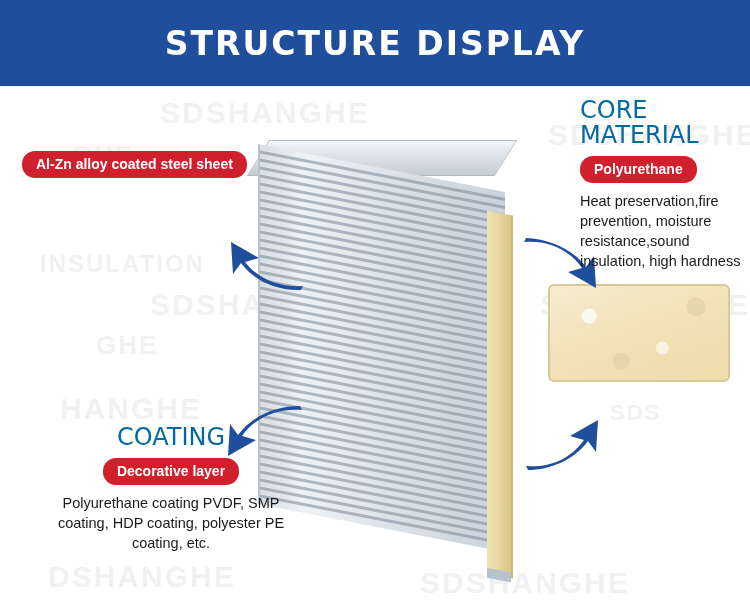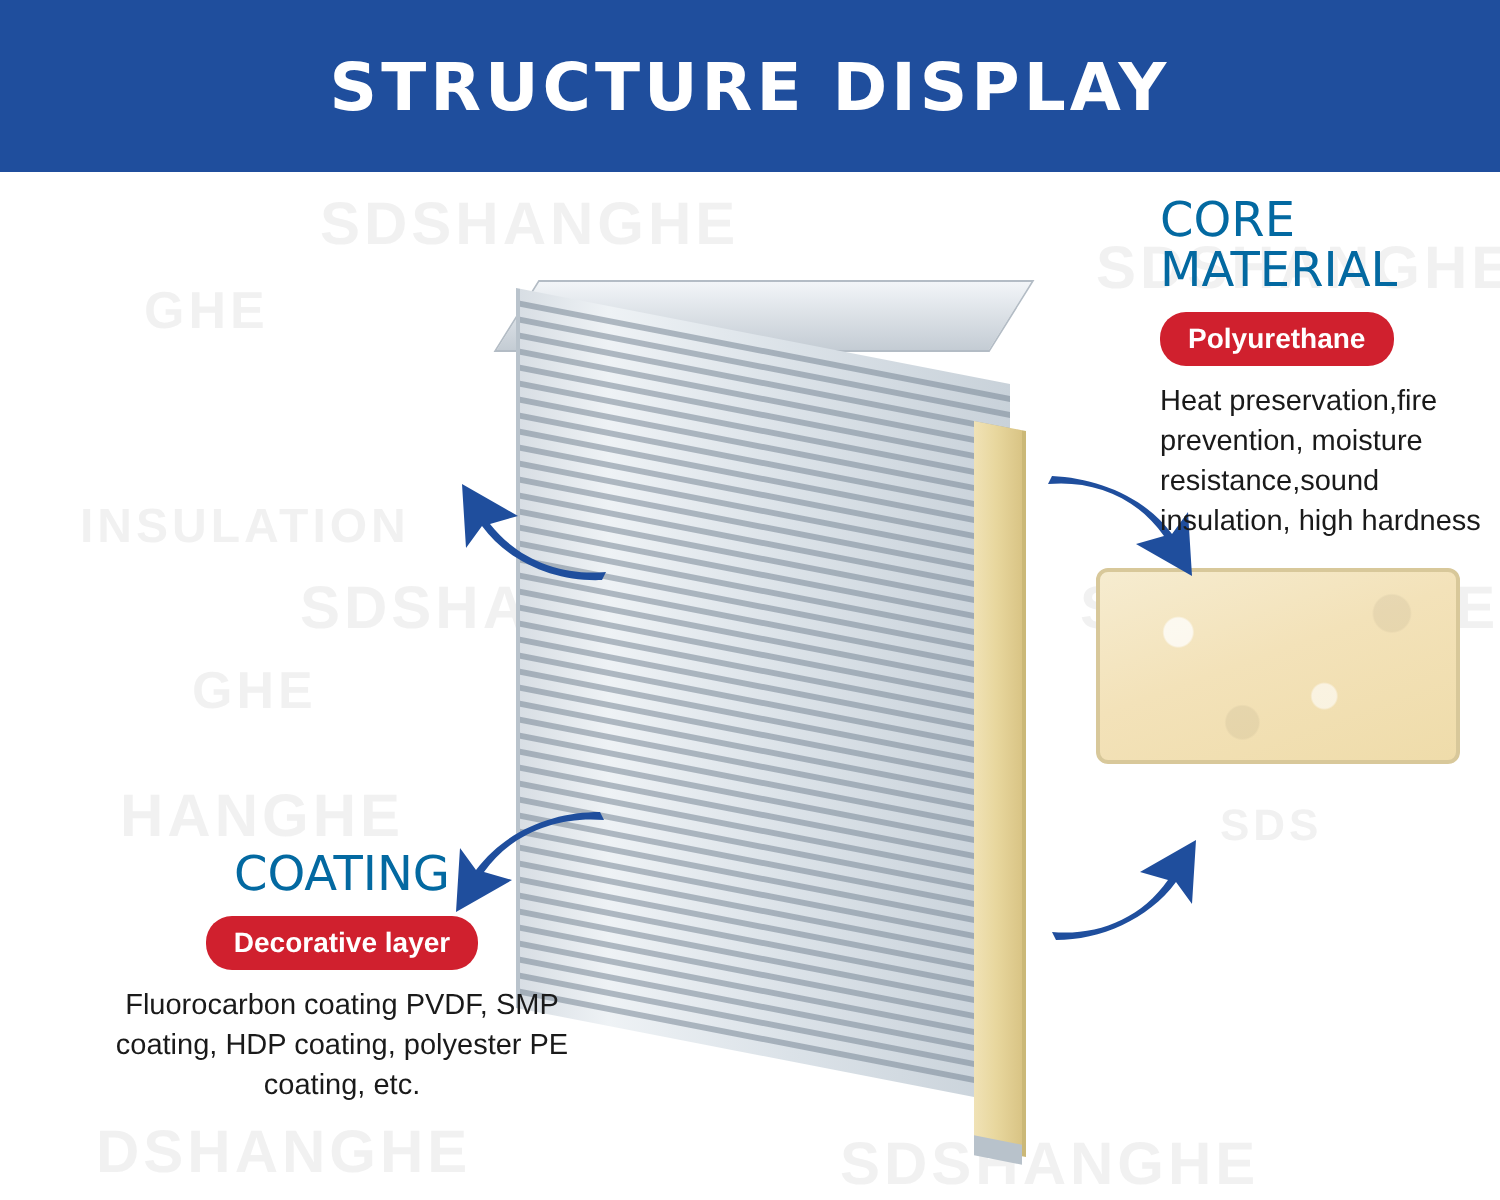--- a/index.html
+++ b/index.html
@@ -246,30 +246,31 @@
 
   <svg class="arrow-svg" style="left:222px; top:404px;" width="82" height="56" viewBox="0 0 82 56">
     <path d="M80 6 C58 4, 34 12, 20 32 L34 36 L6 52 L8 20 L16 31 C32 10, 56 2, 78 2 Z" fill="#1f4e9d"></path>
   </svg>
 
   <svg class="arrow-svg" style="left:524px; top:416px;" width="78" height="56" viewBox="0 0 78 56">
     <path d="M2 50 C24 52, 46 44, 60 24 L46 20 L74 4 L72 36 L64 25 C50 44, 26 54, 4 54 Z" fill="#1f4e9d"></path>
   </svg>
 
   <div class="callout" id="callout-surface">
+    <div class="pill">Al-Zn alloy coated steel sheet</div>
   </div>
 
   <div class="callout" id="callout-core">
     <div class="callout-title">CORE MATERIAL</div>
     <div class="pill">Polyurethane</div>
     <div class="desc">Heat preservation,fire prevention, moisture resistance,sound insulation, high hardness</div>
   </div>
 
   <div class="callout" id="callout-coating">
     <div class="callout-title">COATING</div>
     <div class="pill">Decorative layer</div>
-    <div class="desc">Fluorocarbon coating PVDF, SMP coating, HDP coating, polyester PE coating, etc.</div>
+    <div class="desc">Polyurethane coating PVDF, SMP coating, HDP coating, polyester PE coating, etc.</div>
   </div>
 
   <div class="callout" id="callout-bottom">
   </div>
 
 </div>
 
 </body></html>

